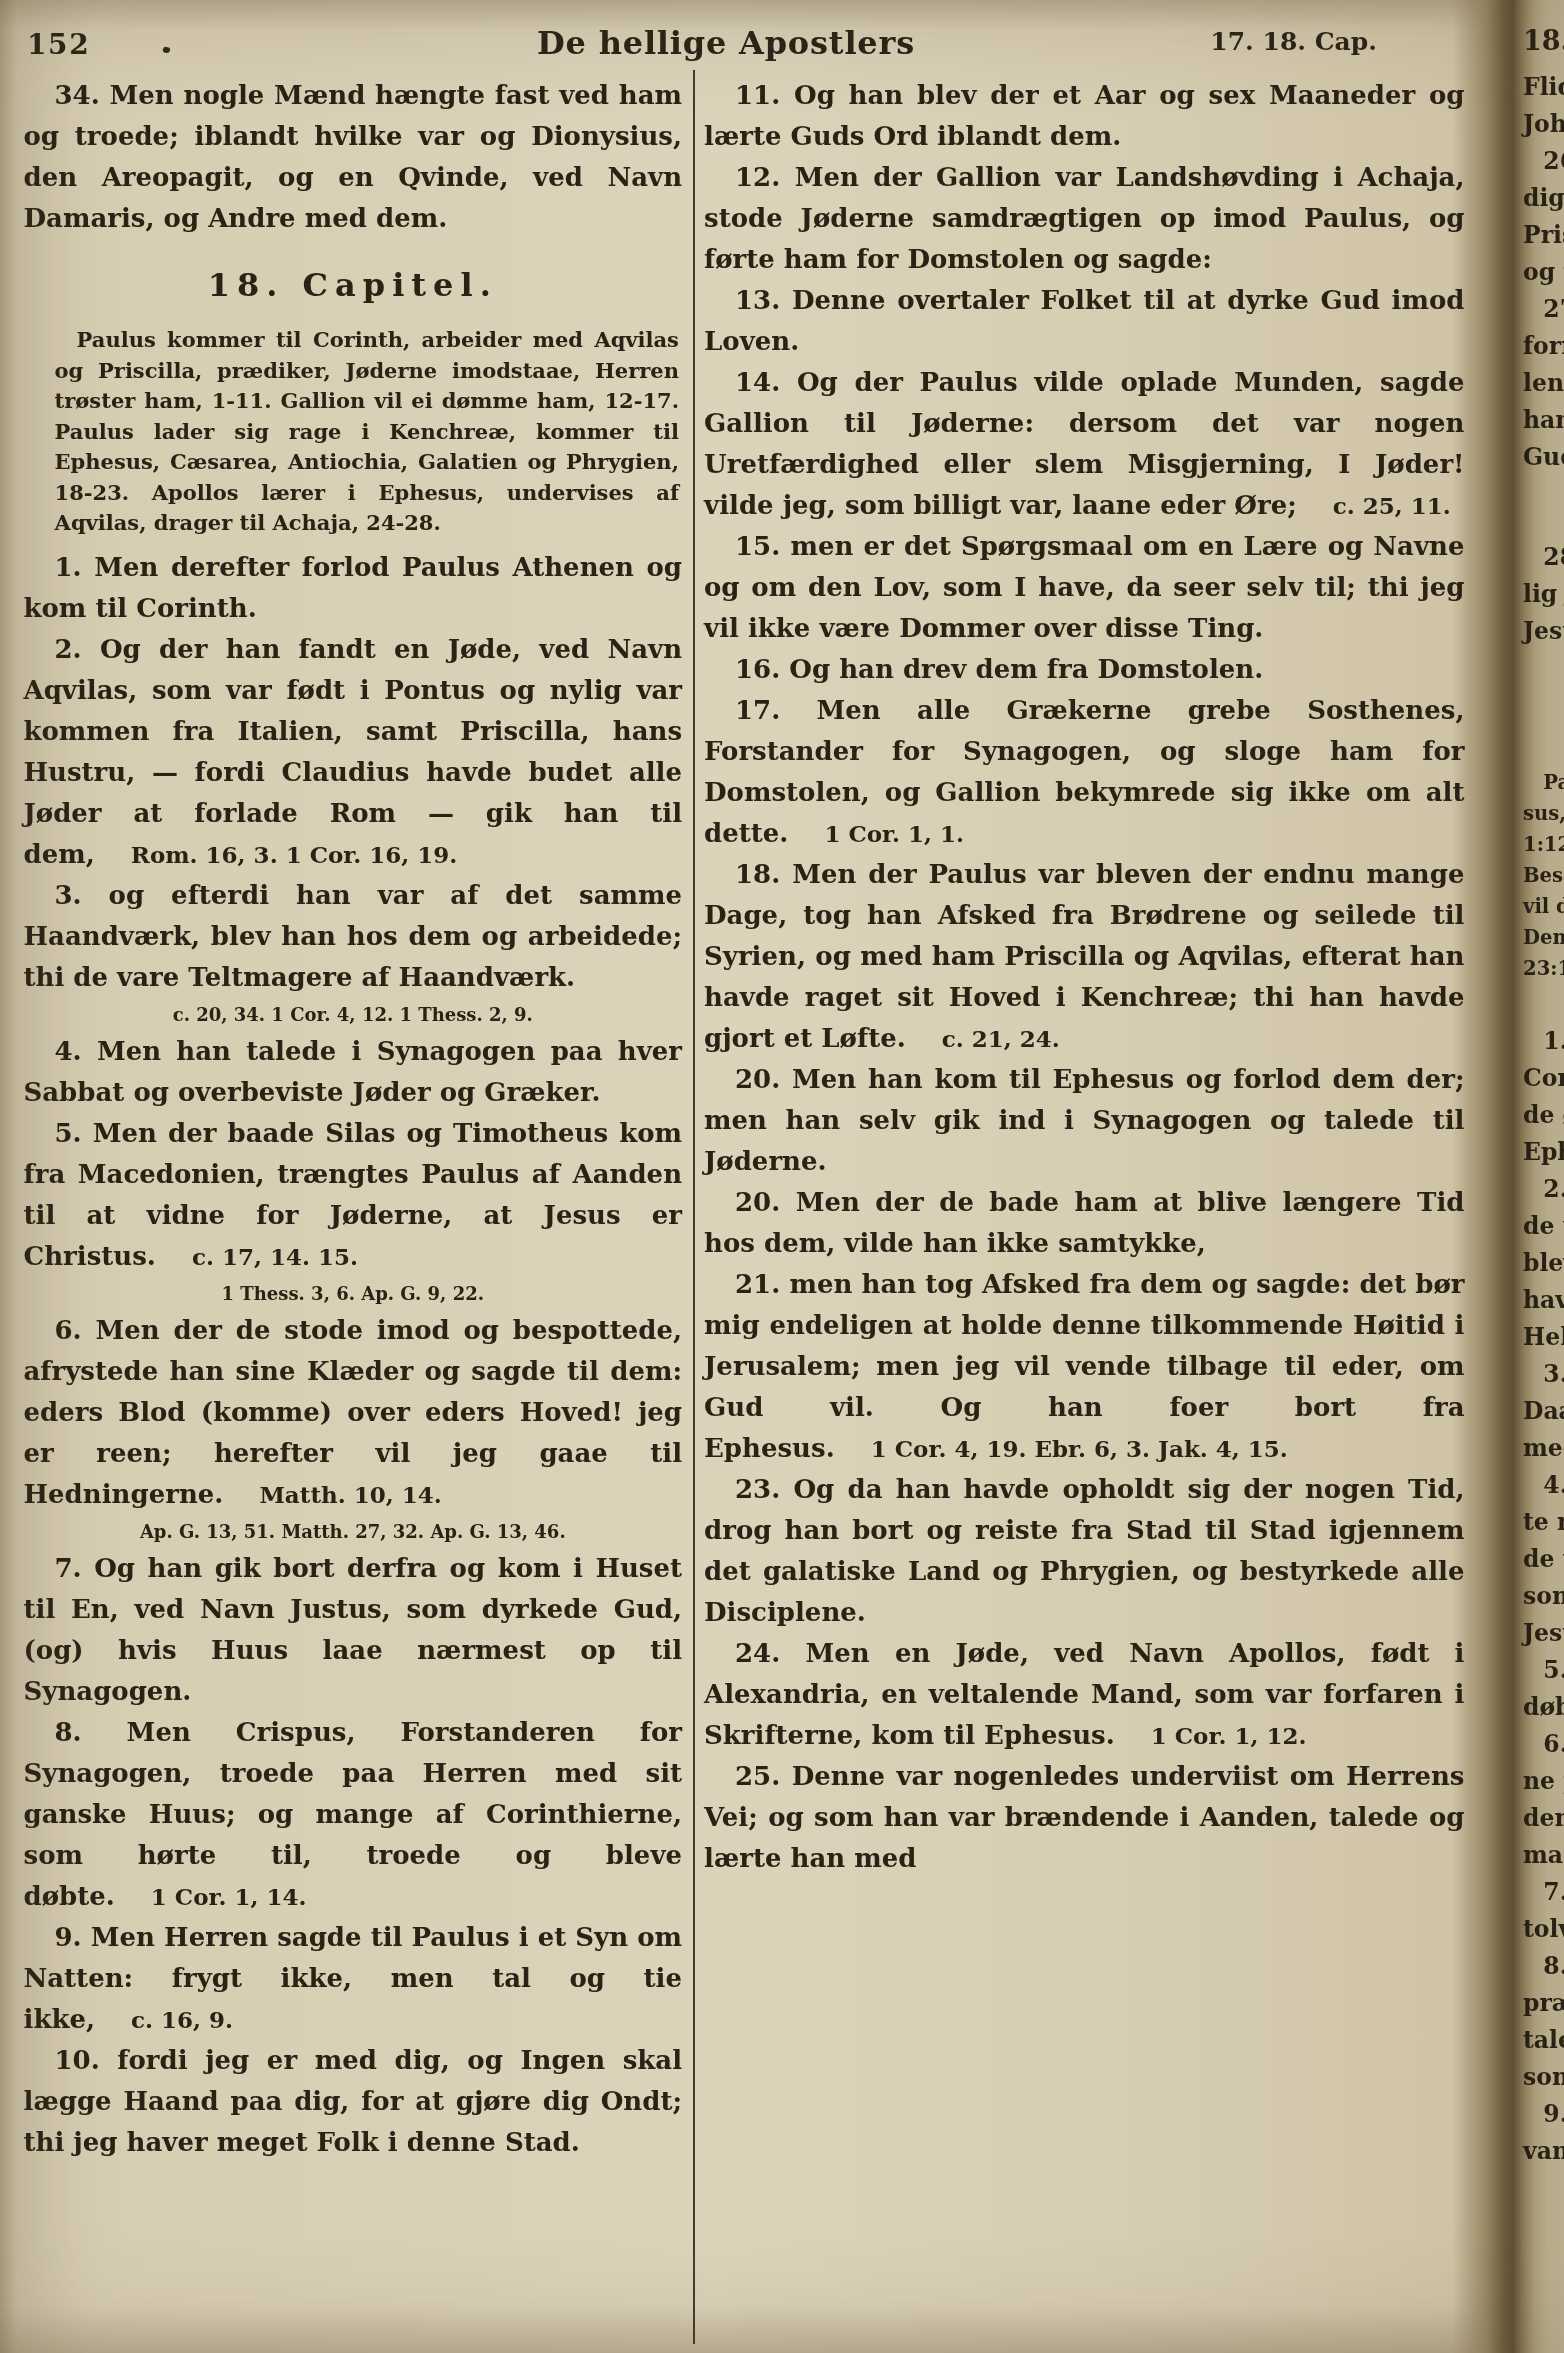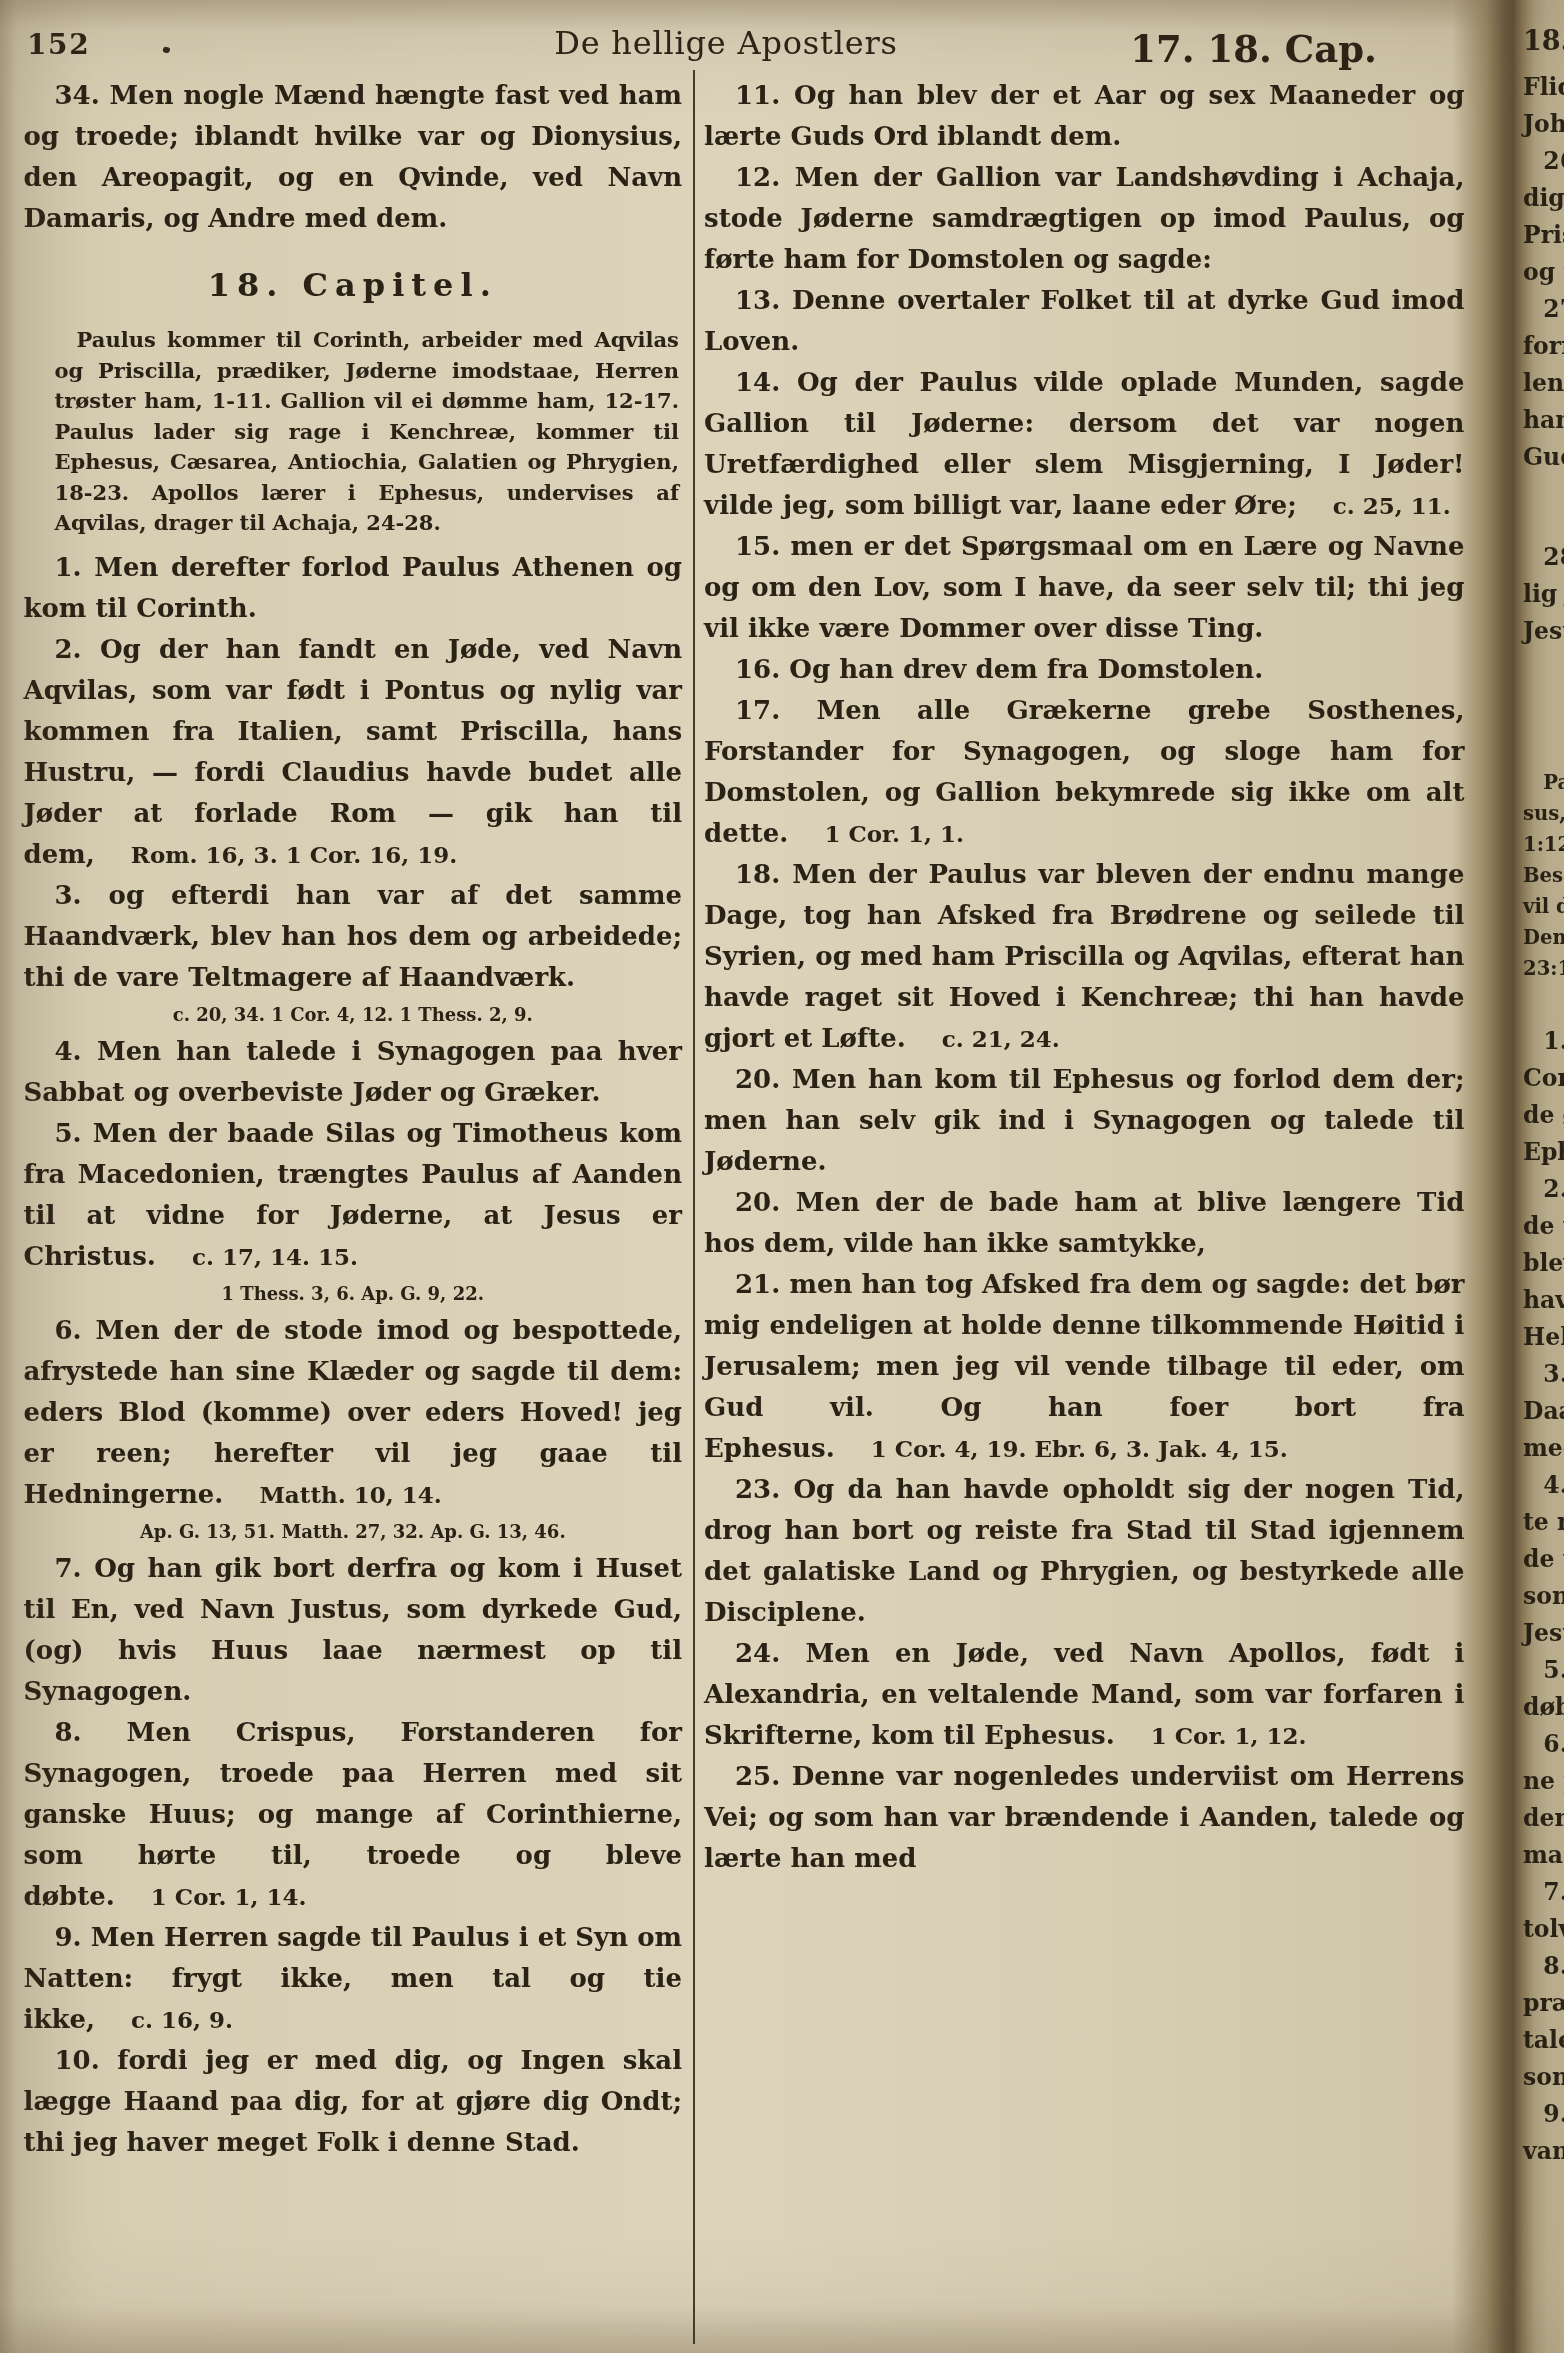--- a/index.html
+++ b/index.html
@@ -37,25 +37,25 @@
     font-size: 28px; font-weight: 700; letter-spacing: 1.6px;
   }
   .inkdot {
     position: absolute; left: 163px; top: 23.5px;
     width: 7px; height: 5.5px; border-radius: 50% 40% 55% 45%;
     background: #33291b; transform: rotate(18deg);
   }
   .running-title {
     position: absolute; left: 0; right: 0; top: 0;
     text-align: center;
-    font-size: 32px; font-weight: 400; letter-spacing: 0.8px;
+    font-size: 32px; font-weight: 700; letter-spacing: 0.8px;
   }
   .chapter-ref {
     position: absolute; right: 75px; top: 3.1px;
-    font-size: 37px; font-weight: 700;
+    font-size: 25px; font-weight: 700;
   }
 
   
   .columns {
     position: absolute; top: 75px; left: 23.5px;
     width: 1441px; height: 2269px;
     display: flex;
     z-index: 2;
   }
   .col { font-weight: 700; }

